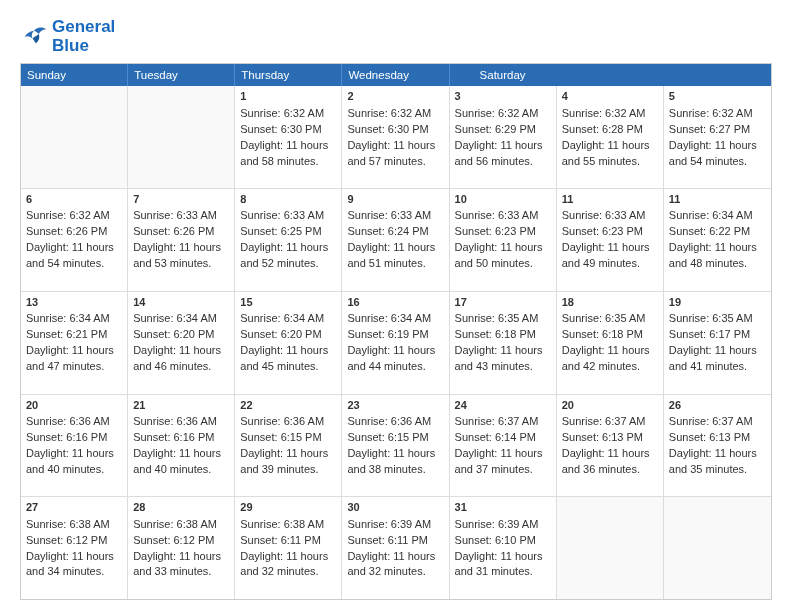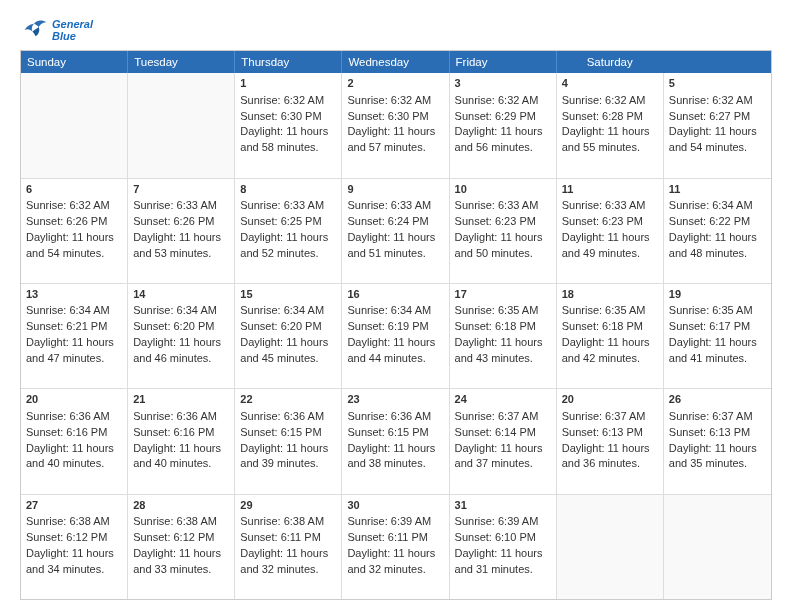--- a/index.html
+++ b/index.html
@@ -22,25 +22,24 @@
       justify-content: space-between;
       align-items: flex-start;
       margin-bottom: 8px;
     }
     .logo {
       display: flex;
       align-items: center;
       gap: 4px;
     }
     .logo-text {
-      font-size: 11px;
+      font-size: 17px;
       font-weight: bold;
       color: #333;
       line-height: 1.1;
-      font-style: italic;
     }
     .logo-text span {
       color: #1a6bbf;
     }
     .logo-bird {
       width: 28px;
       height: 22px;
     }
     .title-block {
       text-align: right;
@@ -132,21 +131,20 @@
       <div class="location"></div>
     </div>
   </div>
 
   <div class="calendar">
     <div class="cal-header">
     <div class="cal-header-cell">Sunday</div>
         <div class="cal-header-cell">Tuesday</div>
         <div class="cal-header-cell">Thursday</div>
         <div class="cal-header-cell">Wednesday</div>
-        <div class="cal-header-cell">Friday</div>
         <div class="cal-header-cell">Saturday</div>
       </div>
     <div class="cal-body">
     <div class="cal-row">
           <div class="cal-cell empty"></div>
           <div class="cal-cell empty"></div>
           <div class="cal-cell">
             <span class="day-num">1</span>
             <div class="sun-info">Sunrise: 6:32 AM<br>Sunset: 6:30 PM<br>Daylight: 11 hours and 58 minutes.</div>
           </div>

